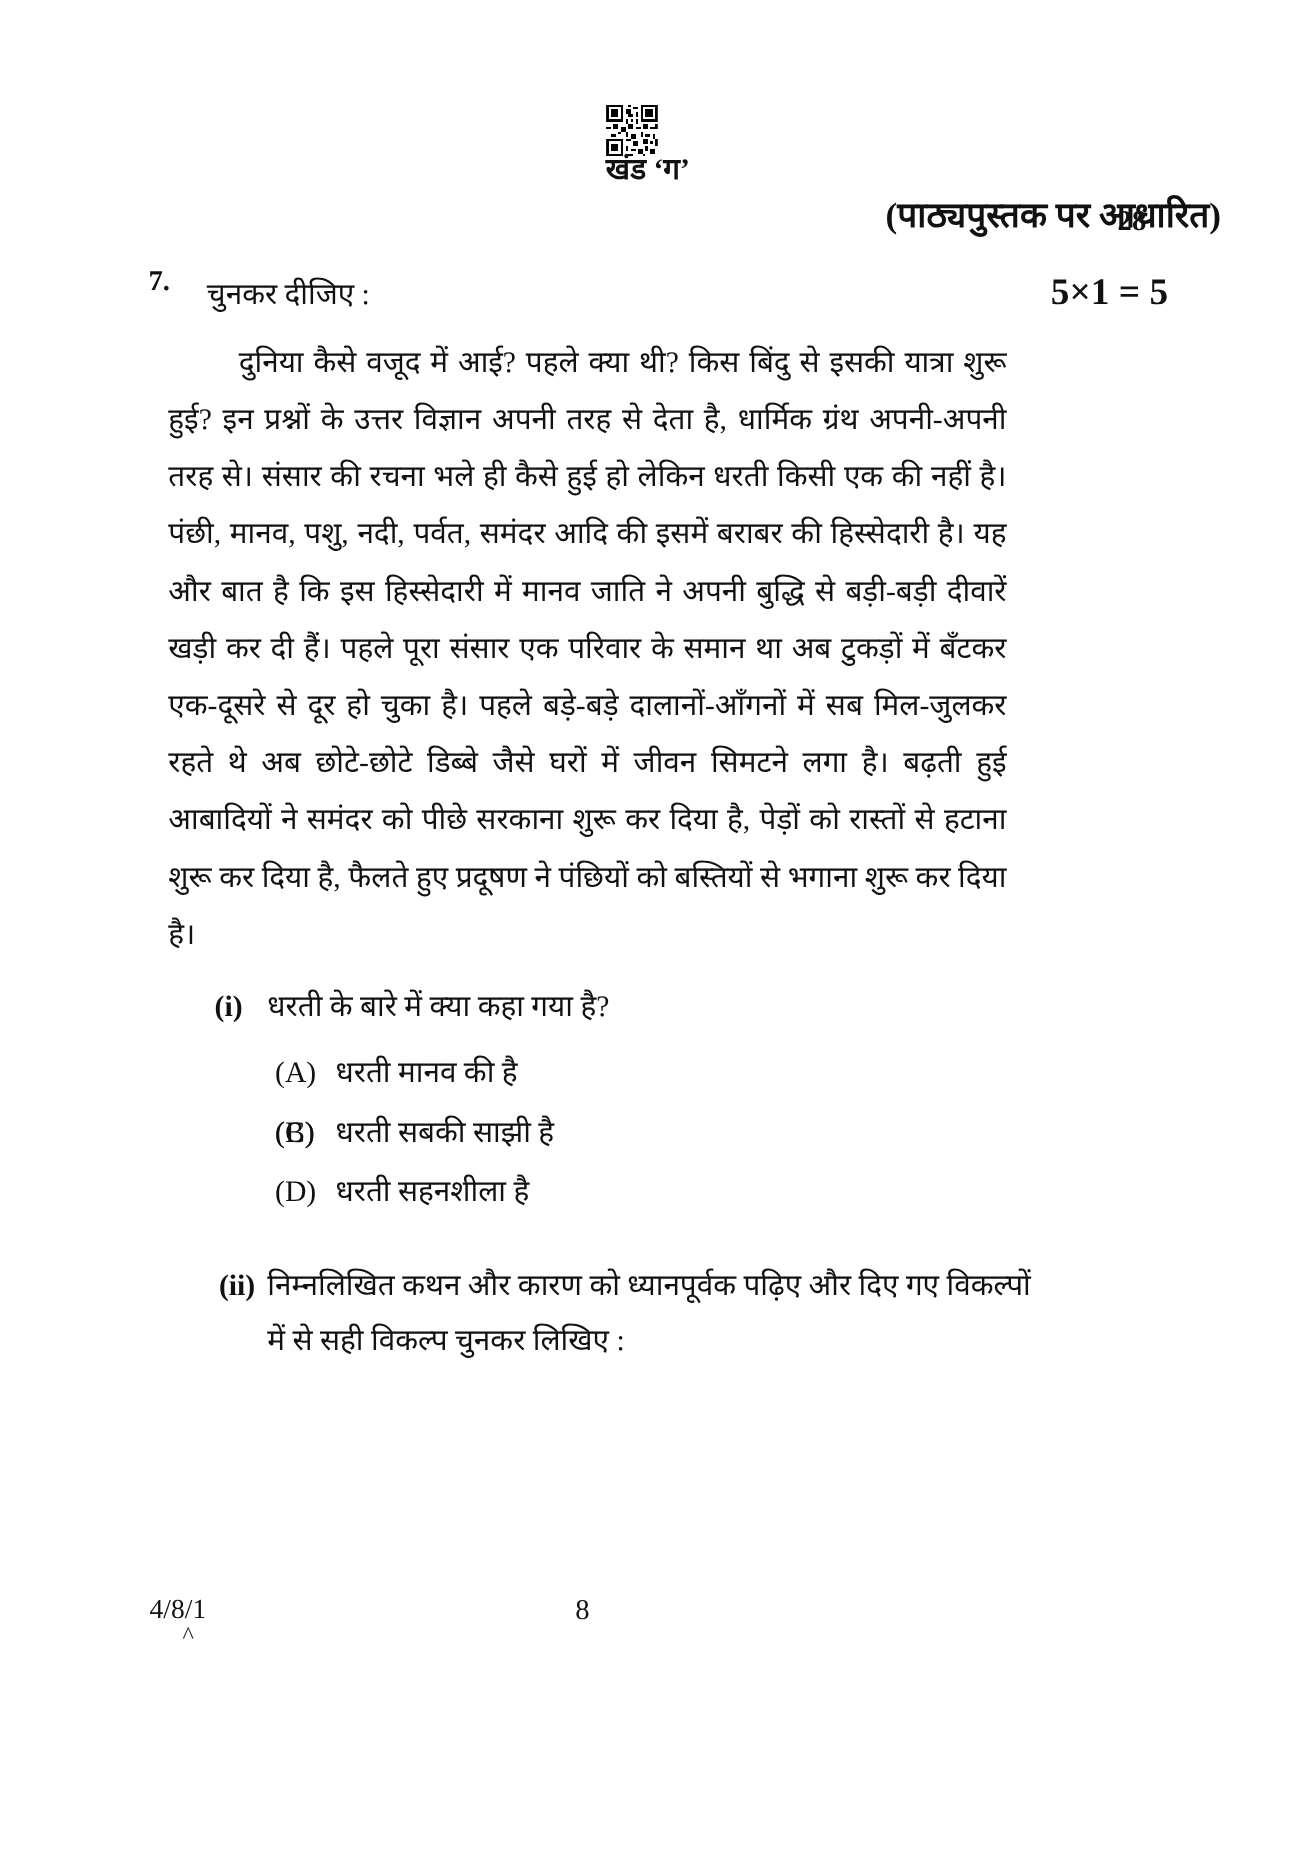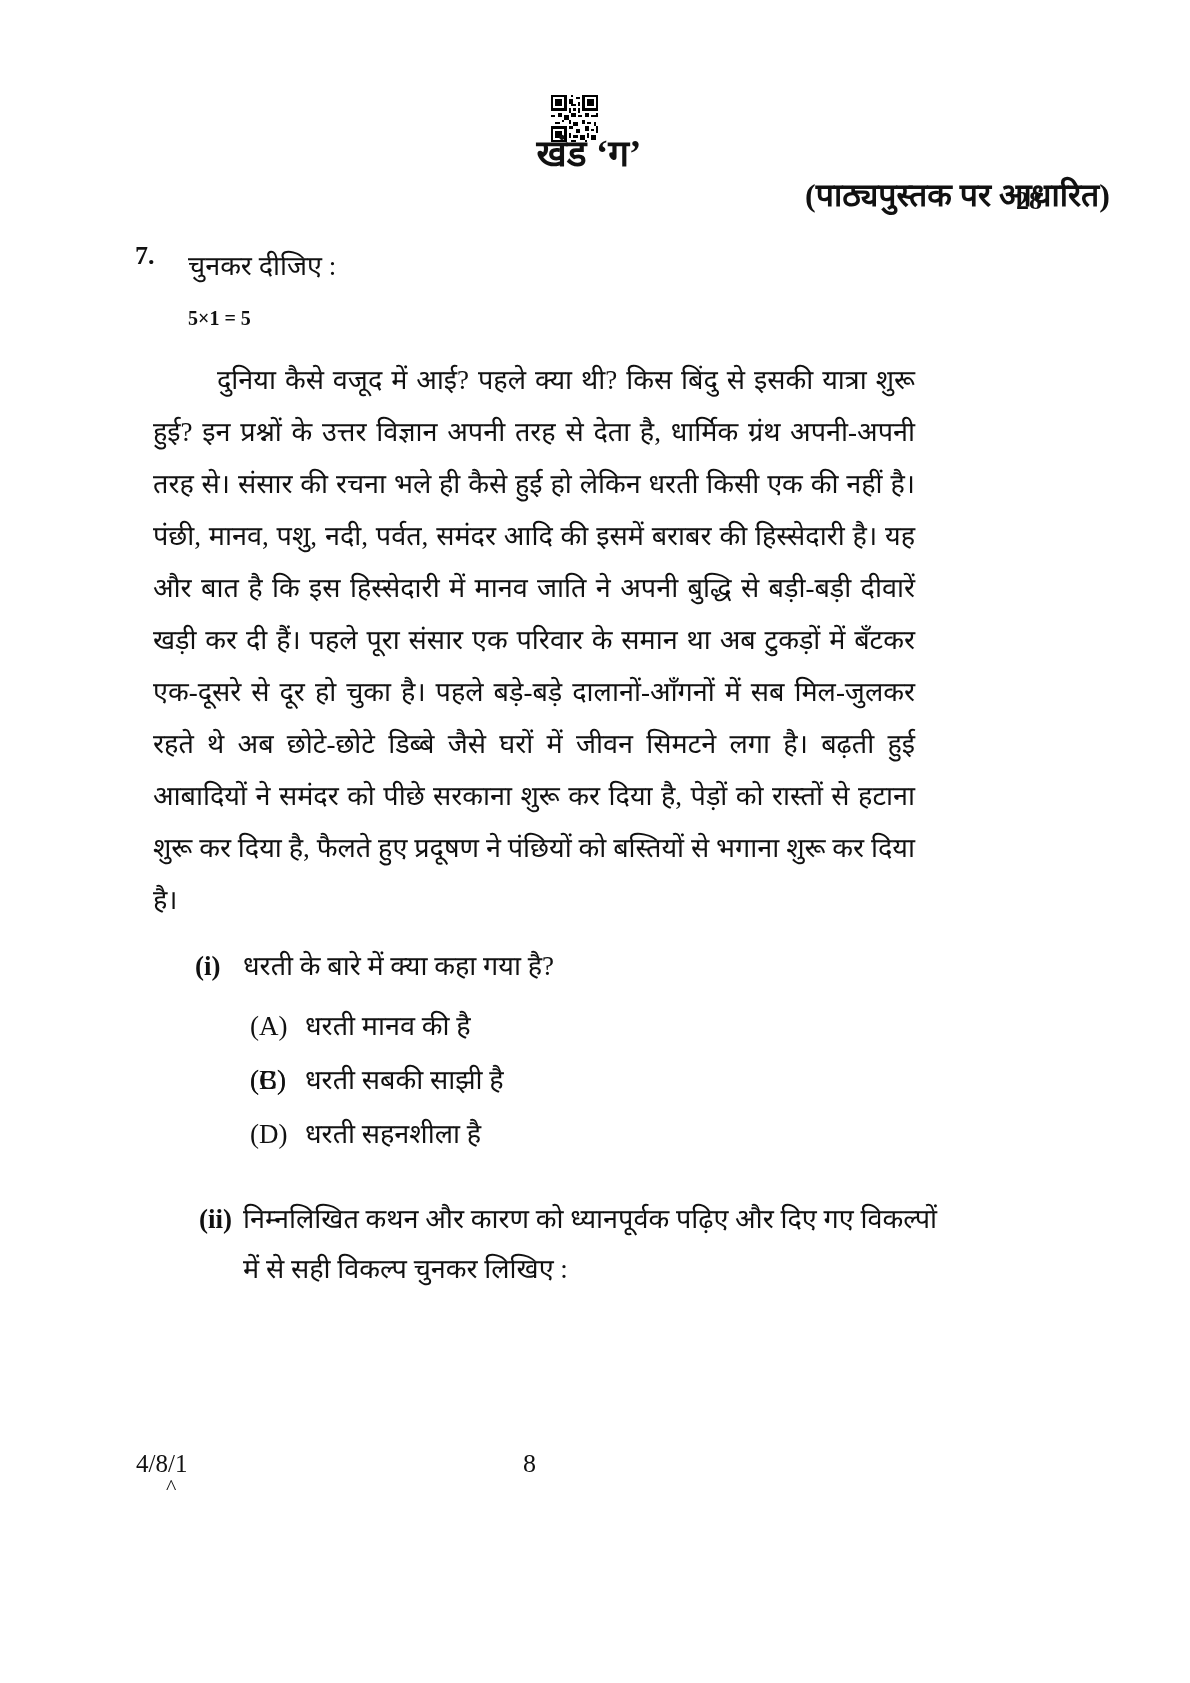--- a/index.html
+++ b/index.html
@@ -9,39 +9,39 @@
     width:1190px; height:1683px;
     background:#ffffff;
     color:#111111;
     font-family:"Liberation Serif","DejaVu Serif",serif;
     overflow:hidden;
   }
   
   .qr { position:absolute; top:95px; left:551px; width:47px; height:47px; }
   .section-title {
     position:absolute; top:137px; left:0; width:1178px;
-    text-align:center; font-weight:bold; font-size:37px; line-height:34px;
+    text-align:center; font-weight:bold; font-size:27px; line-height:34px;
   }
   .section-subtitle {
     position:absolute; top:178px; left:0; width:1110px;
     text-align:right; font-weight:bold; font-size:32px; line-height:34px;
   }
   .corner-number {
     position:absolute; top:186px; left:1016px;
     font-weight:bold; font-size:26px;
   }
   
   .main { position:absolute; left:135px; top:230px; width:927px; font-size:27px; }
   .q7-line1 { position:relative; padding-left:57px; line-height:52px; }
   .q7-num { position:absolute; left:0; top:0; font-weight:bold; font-size:26px; }
   .q7-line2 {
     display:flex; justify-content:space-between; align-items:baseline;
-    padding-left:53px; line-height:52px; margin-top:10px;flex-direction:column;
+    padding-left:53px; line-height:52px; margin-top:10px;
   }
-  .marks { font-weight:bold; font-size:20px; white-space:nowrap; }
+  .marks { font-weight:bold; font-size:34px; white-space:nowrap; }
   .passage {
     margin:10px 147px 0 18px;
     text-align:justify; text-indent:64px;
     line-height:52px; min-height:520px;
   }
   .sub-q { position:relative; padding-left:108px; line-height:52px; margin-top:14px; }
   .sub-label { position:absolute; left:60px; top:0; font-weight:bold; }
   .options { margin-top:8px; }
   .option { position:relative; padding-left:170px; line-height:52px; margin-top:2px; }
   .option:first-child { margin-top:0; }

